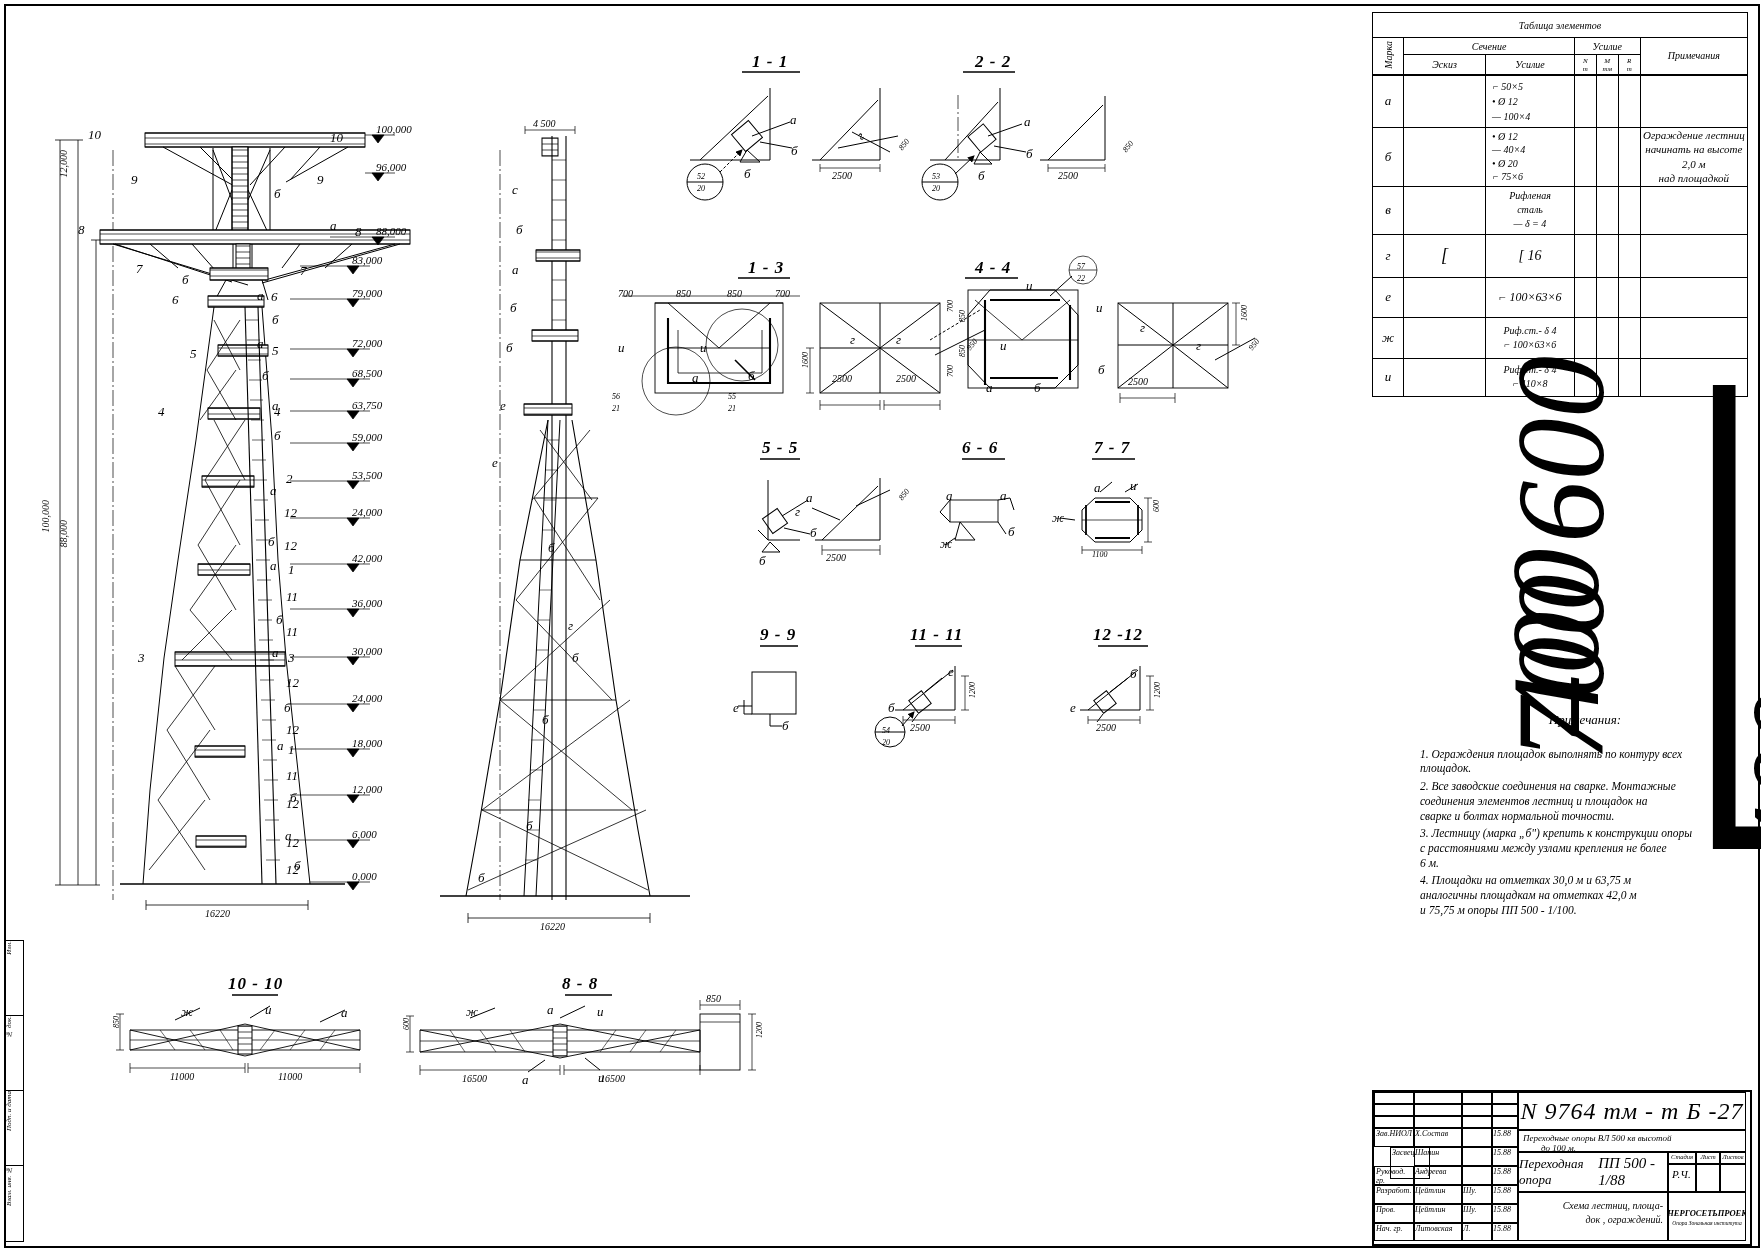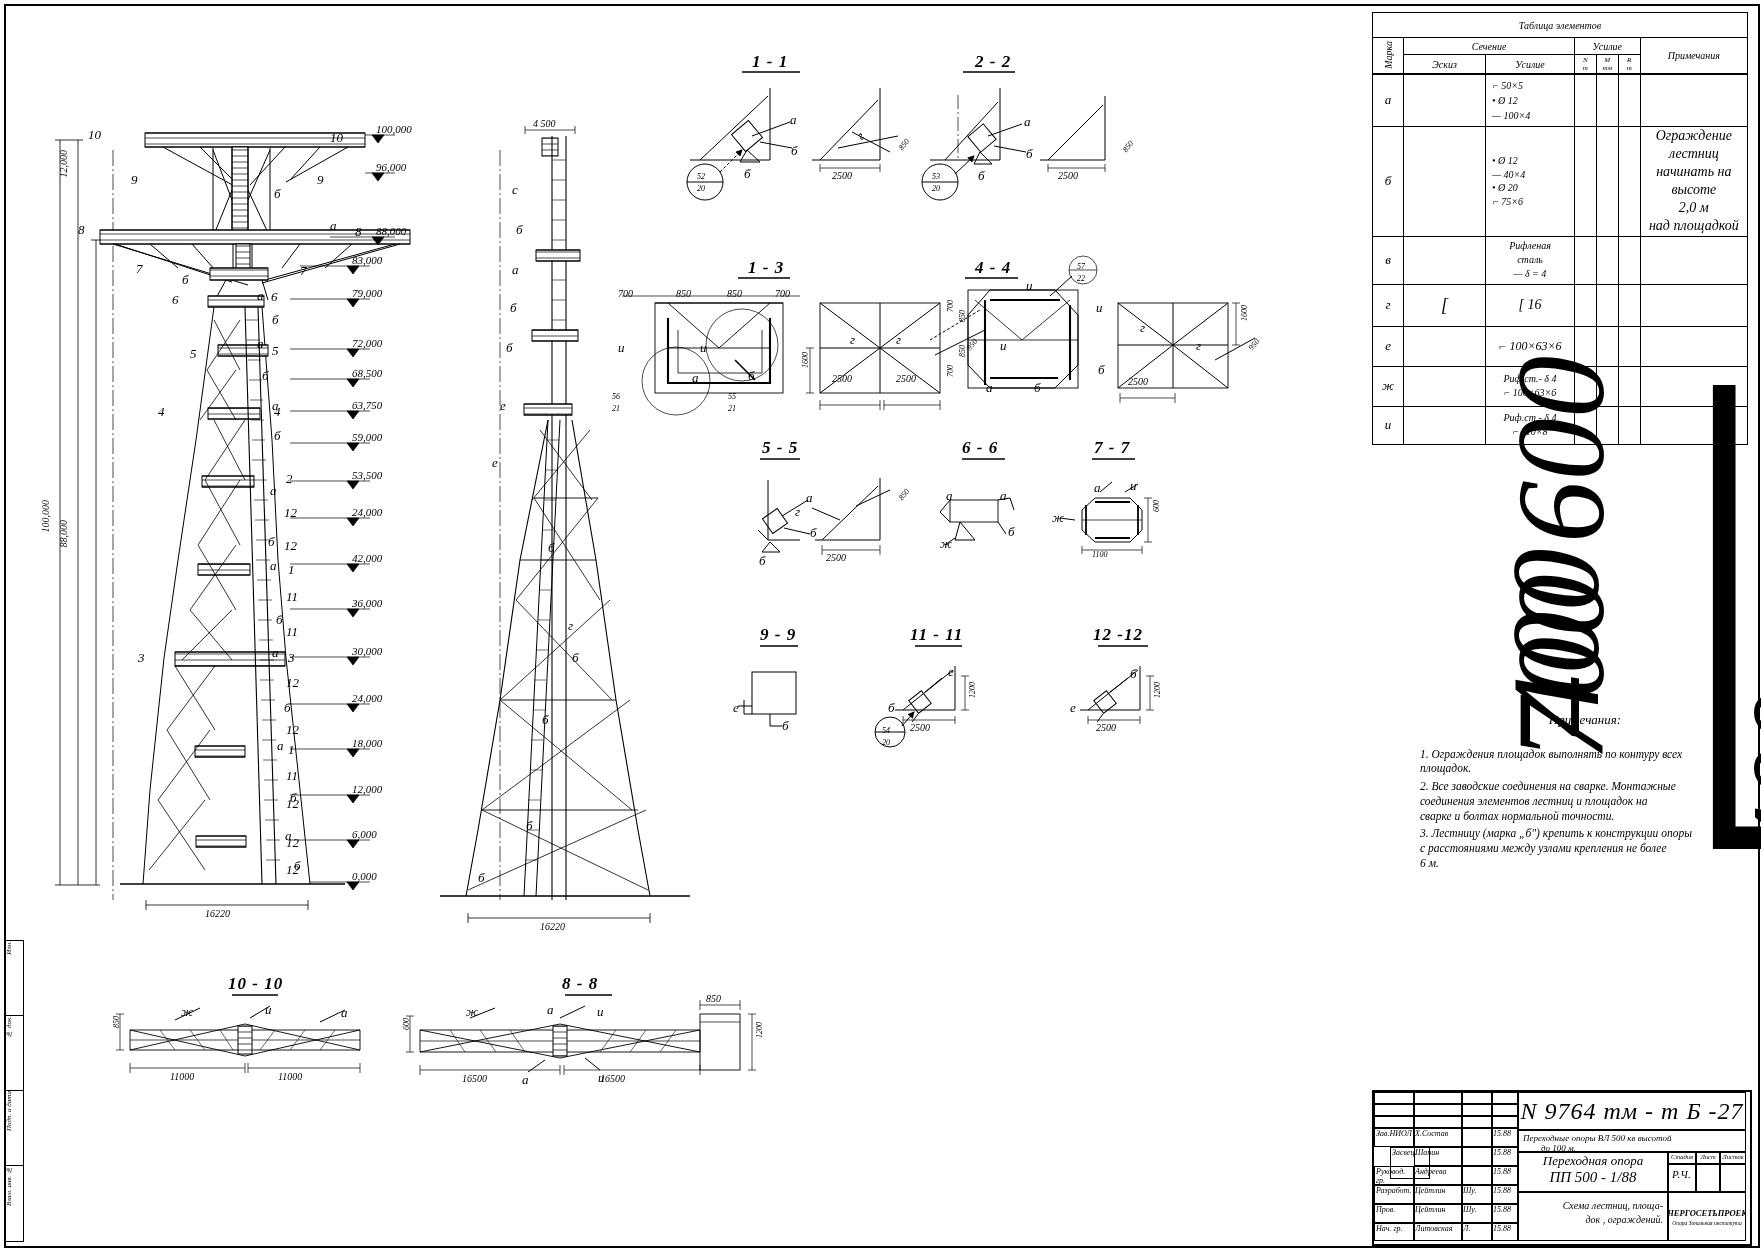--- a/index.html
+++ b/index.html
@@ -770,21 +770,21 @@
         </td>
         <td style="text-align:left;padding-left:6px;line-height:1.35;">
           <div>• Ø 12</div>
           <div>— 40×4</div>
           <div>• Ø 20</div>
           <div>⌐ 75×6</div>
         </td>
         <td></td>
         <td></td>
         <td></td>
-        <td style="font-size:14px;line-height:1.3;white-space:pre-line;border-radius:22px;">Ограждение лестниц
+        <td style="font-size:11px;line-height:1.3;white-space:pre-line;border-radius:22px;">Ограждение лестниц
 начинать на высоте
 2,0 м
 над площадкой</td>
       </tr>
 
       <tr style="height:48px;">
         <td style="font-size:13px;">в</td>
         <td>
           <svg viewBox="0 0 70 46" width="70" height="46" style="display:block;">
             <g stroke="#000" fill="none" stroke-width="0.7" stroke-dasharray="2 3">
@@ -880,20 +880,23 @@
   <div style="position:absolute;left:1420px;top:712px;width:330px;">
     <div class="note" style="text-align:center;font-size:13px;margin-bottom:18px;">Примечания:</div>
     <div class="note" style="white-space:pre-line;margin-bottom:3px;">1. Ограждения  площадок  выполнять  по  контуру  всех
     площадок.</div>
     <div class="note" style="white-space:pre-line;margin-bottom:3px;">2. Все  заводские  соединения  на  сварке. Монтажные
     соединения  элементов  лестниц  и  площадок  на
     сварке  и  болтах  нормальной  точности.</div>
     <div class="note" style="white-space:pre-line;margin-bottom:3px;">3. Лестницу (марка „б")  крепить  к  конструкции  опоры
     с расстояниями  между  узлами  крепления   не  более
     6 м.</div>
+    <div class="note" style="white-space:pre-line;">4. Площадки  на  отметках   30,0 м  и  63,75 м
+    аналогичны  площадкам  на  отметках    42,0 м
+    и  75,75 м   опоры   ПП 500 - 1/100.</div>
   </div>
 
   <div id="titleblock">
 
     <div class="cell" style="left:0;top:0;width:40px;height:12px;"></div>
     <div class="cell" style="left:40px;top:0;width:48px;height:12px;"></div>
     <div class="cell" style="left:88px;top:0;width:30px;height:12px;"></div>
     <div class="cell" style="left:118px;top:0;width:26px;height:12px;"></div>
     <div class="cell" style="left:0;top:12px;width:40px;height:12px;"></div>
     <div class="cell" style="left:40px;top:12px;width:48px;height:12px;"></div>
@@ -937,21 +940,21 @@
     <div class="cell" style="left:144px;top:0;width:228px;height:38px;font-size:24px;
          display:flex;align-items:center;justify-content:center;letter-spacing:1px;">N 9764 тм - т Б -27</div>
 
     <div class="cell" style="left:144px;top:38px;width:228px;height:22px;font-size:9px;
          padding:2px 4px;line-height:1.15;">
       <div>Переходные  опоры  ВЛ 500 кв высотой</div>
       <div style="padding-left:18px;">до 100 м.</div>
     </div>
 
     <div class="cell" style="left:144px;top:60px;width:150px;height:40px;
-         display:flex;flex-direction:column;align-items:center;justify-content:flex-start;font-size:13px;">
+         display:flex;flex-direction:row;align-items:center;justify-content:flex-start;font-size:13px;">
       <div>Переходная  опора</div>
       <div style="font-size:15px;">ПП 500 - 1/88</div>
     </div>
 
     <div class="cell" style="left:294px;top:60px;width:28px;height:12px;font-size:6.5px;text-align:center;">Стадия</div>
     <div class="cell" style="left:322px;top:60px;width:24px;height:12px;font-size:6.5px;text-align:center;">Лист</div>
     <div class="cell" style="left:346px;top:60px;width:26px;height:12px;font-size:6.5px;text-align:center;">Листов</div>
     <div class="cell" style="left:294px;top:72px;width:28px;height:28px;font-size:11px;padding:3px;">Р.Ч.</div>
     <div class="cell" style="left:322px;top:72px;width:24px;height:28px;"></div>
     <div class="cell" style="left:346px;top:72px;width:26px;height:28px;"></div>

